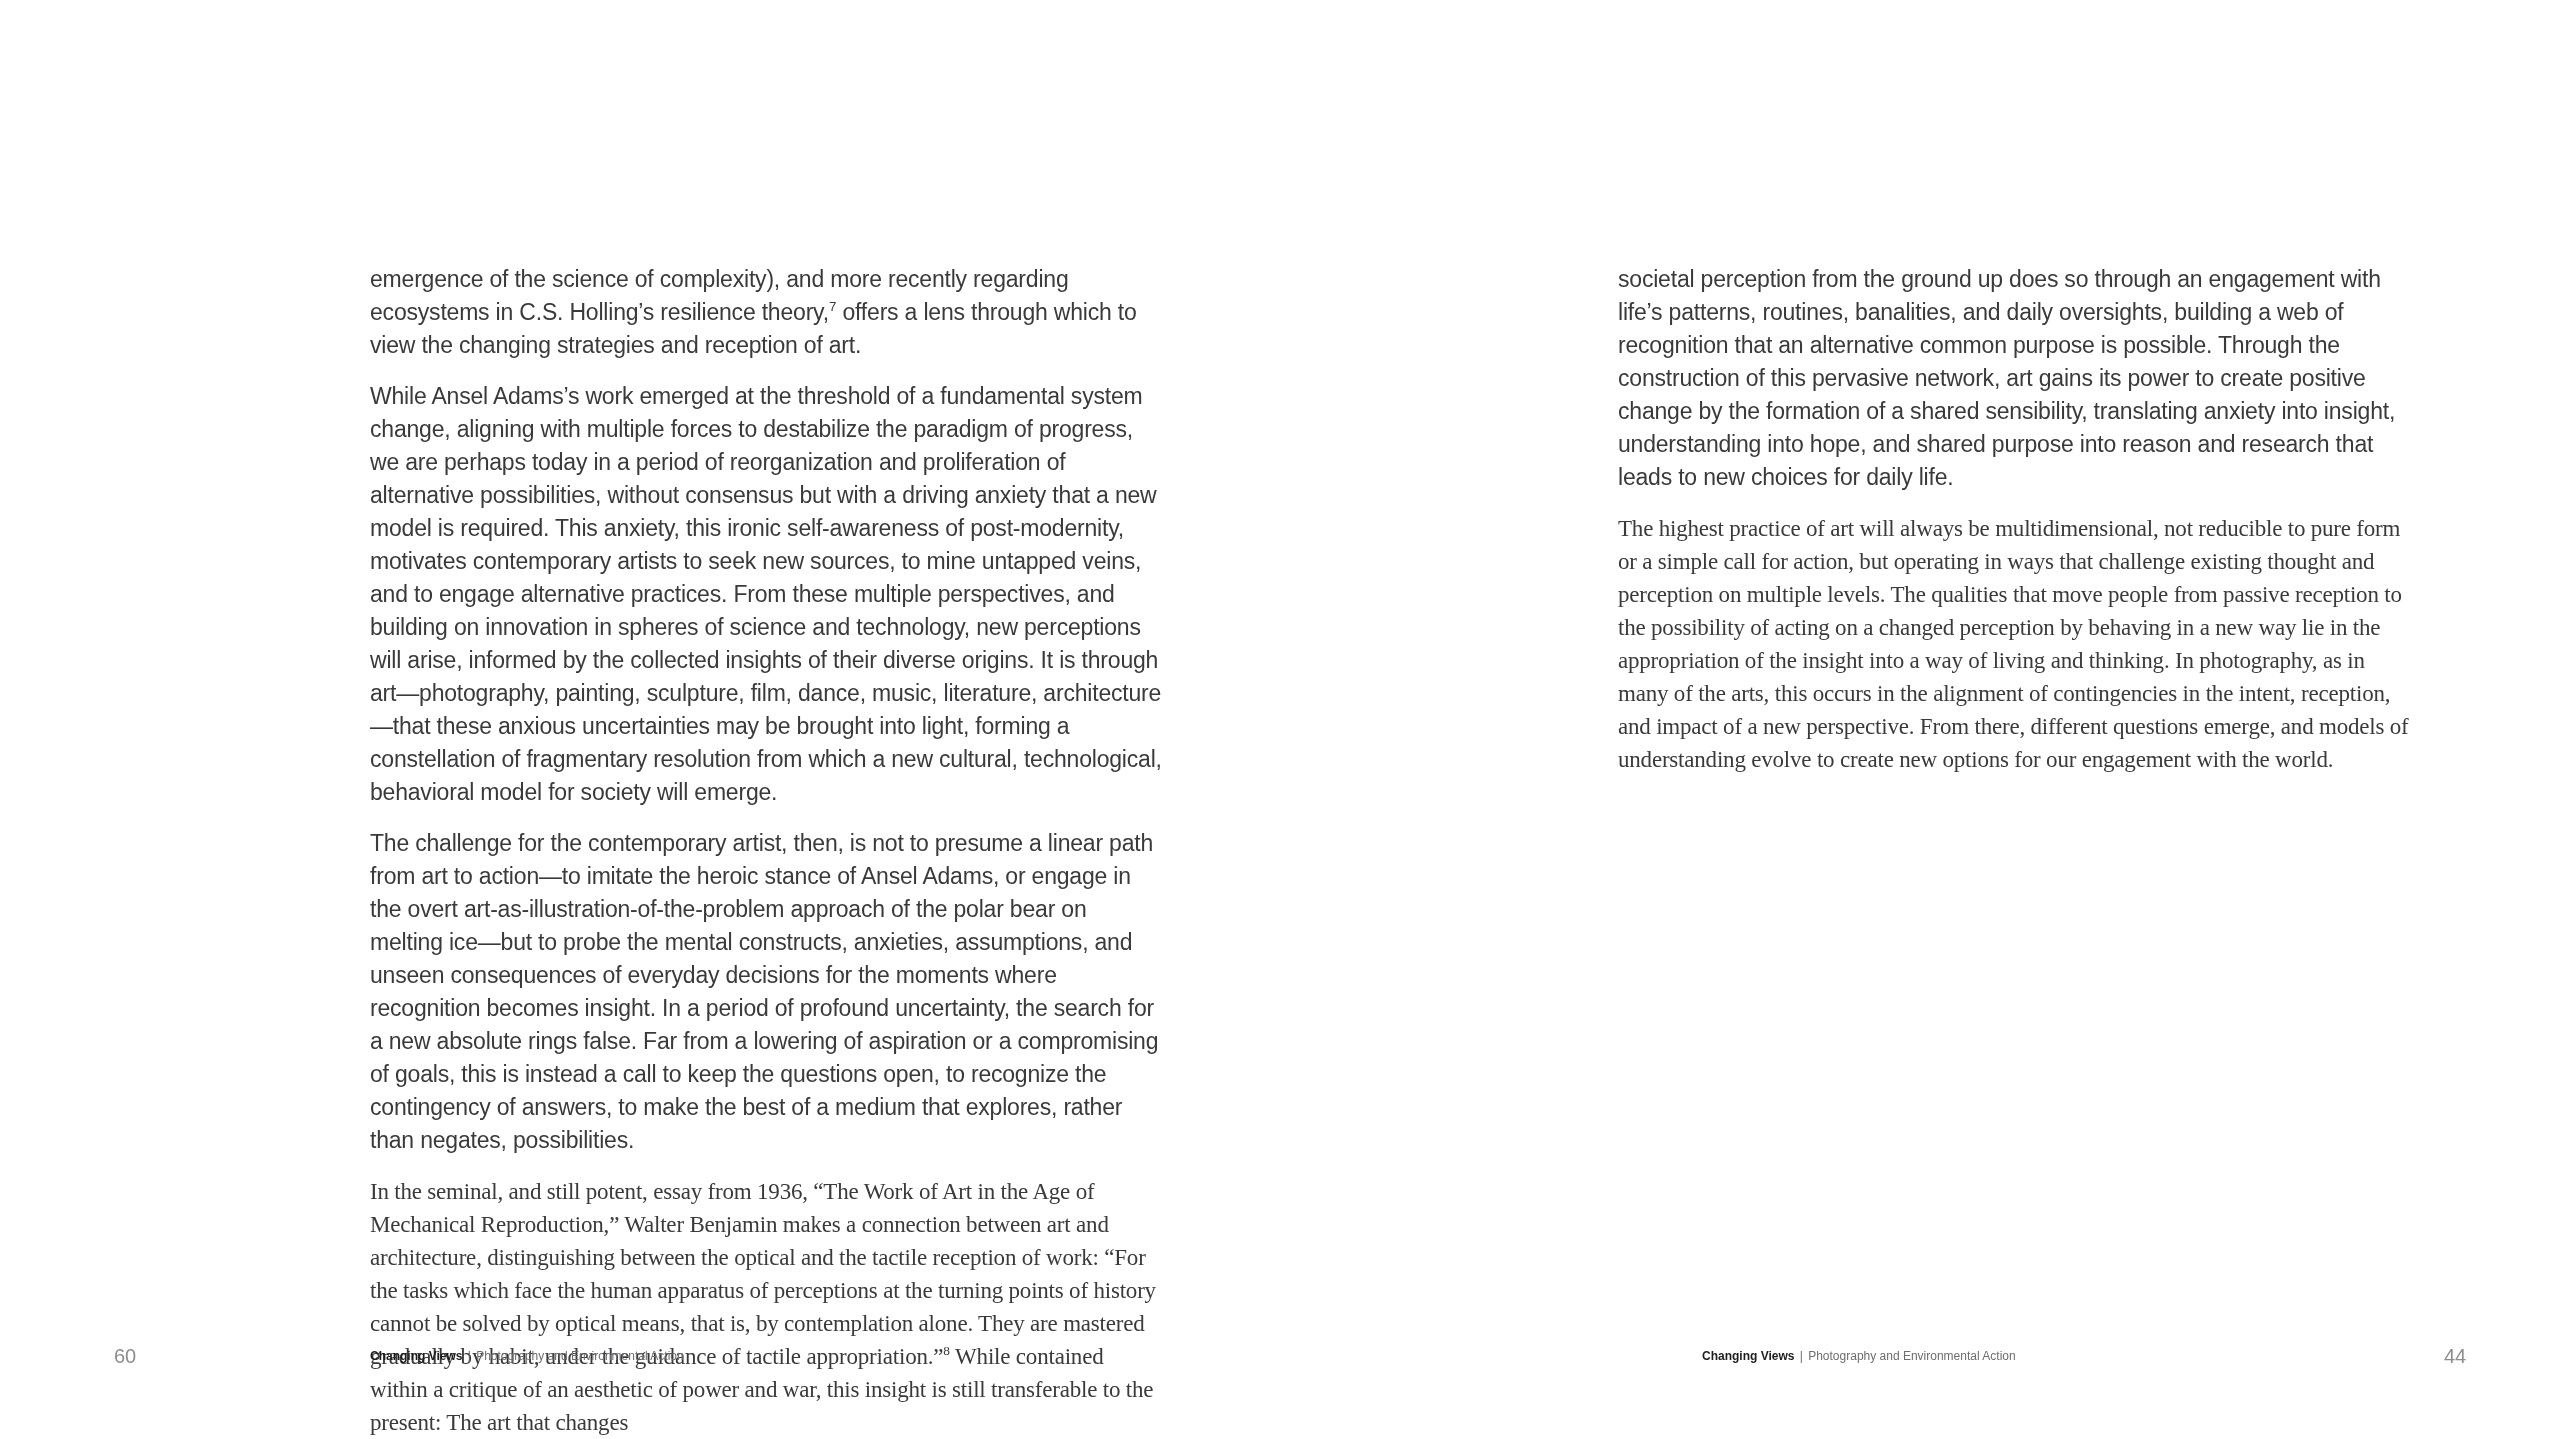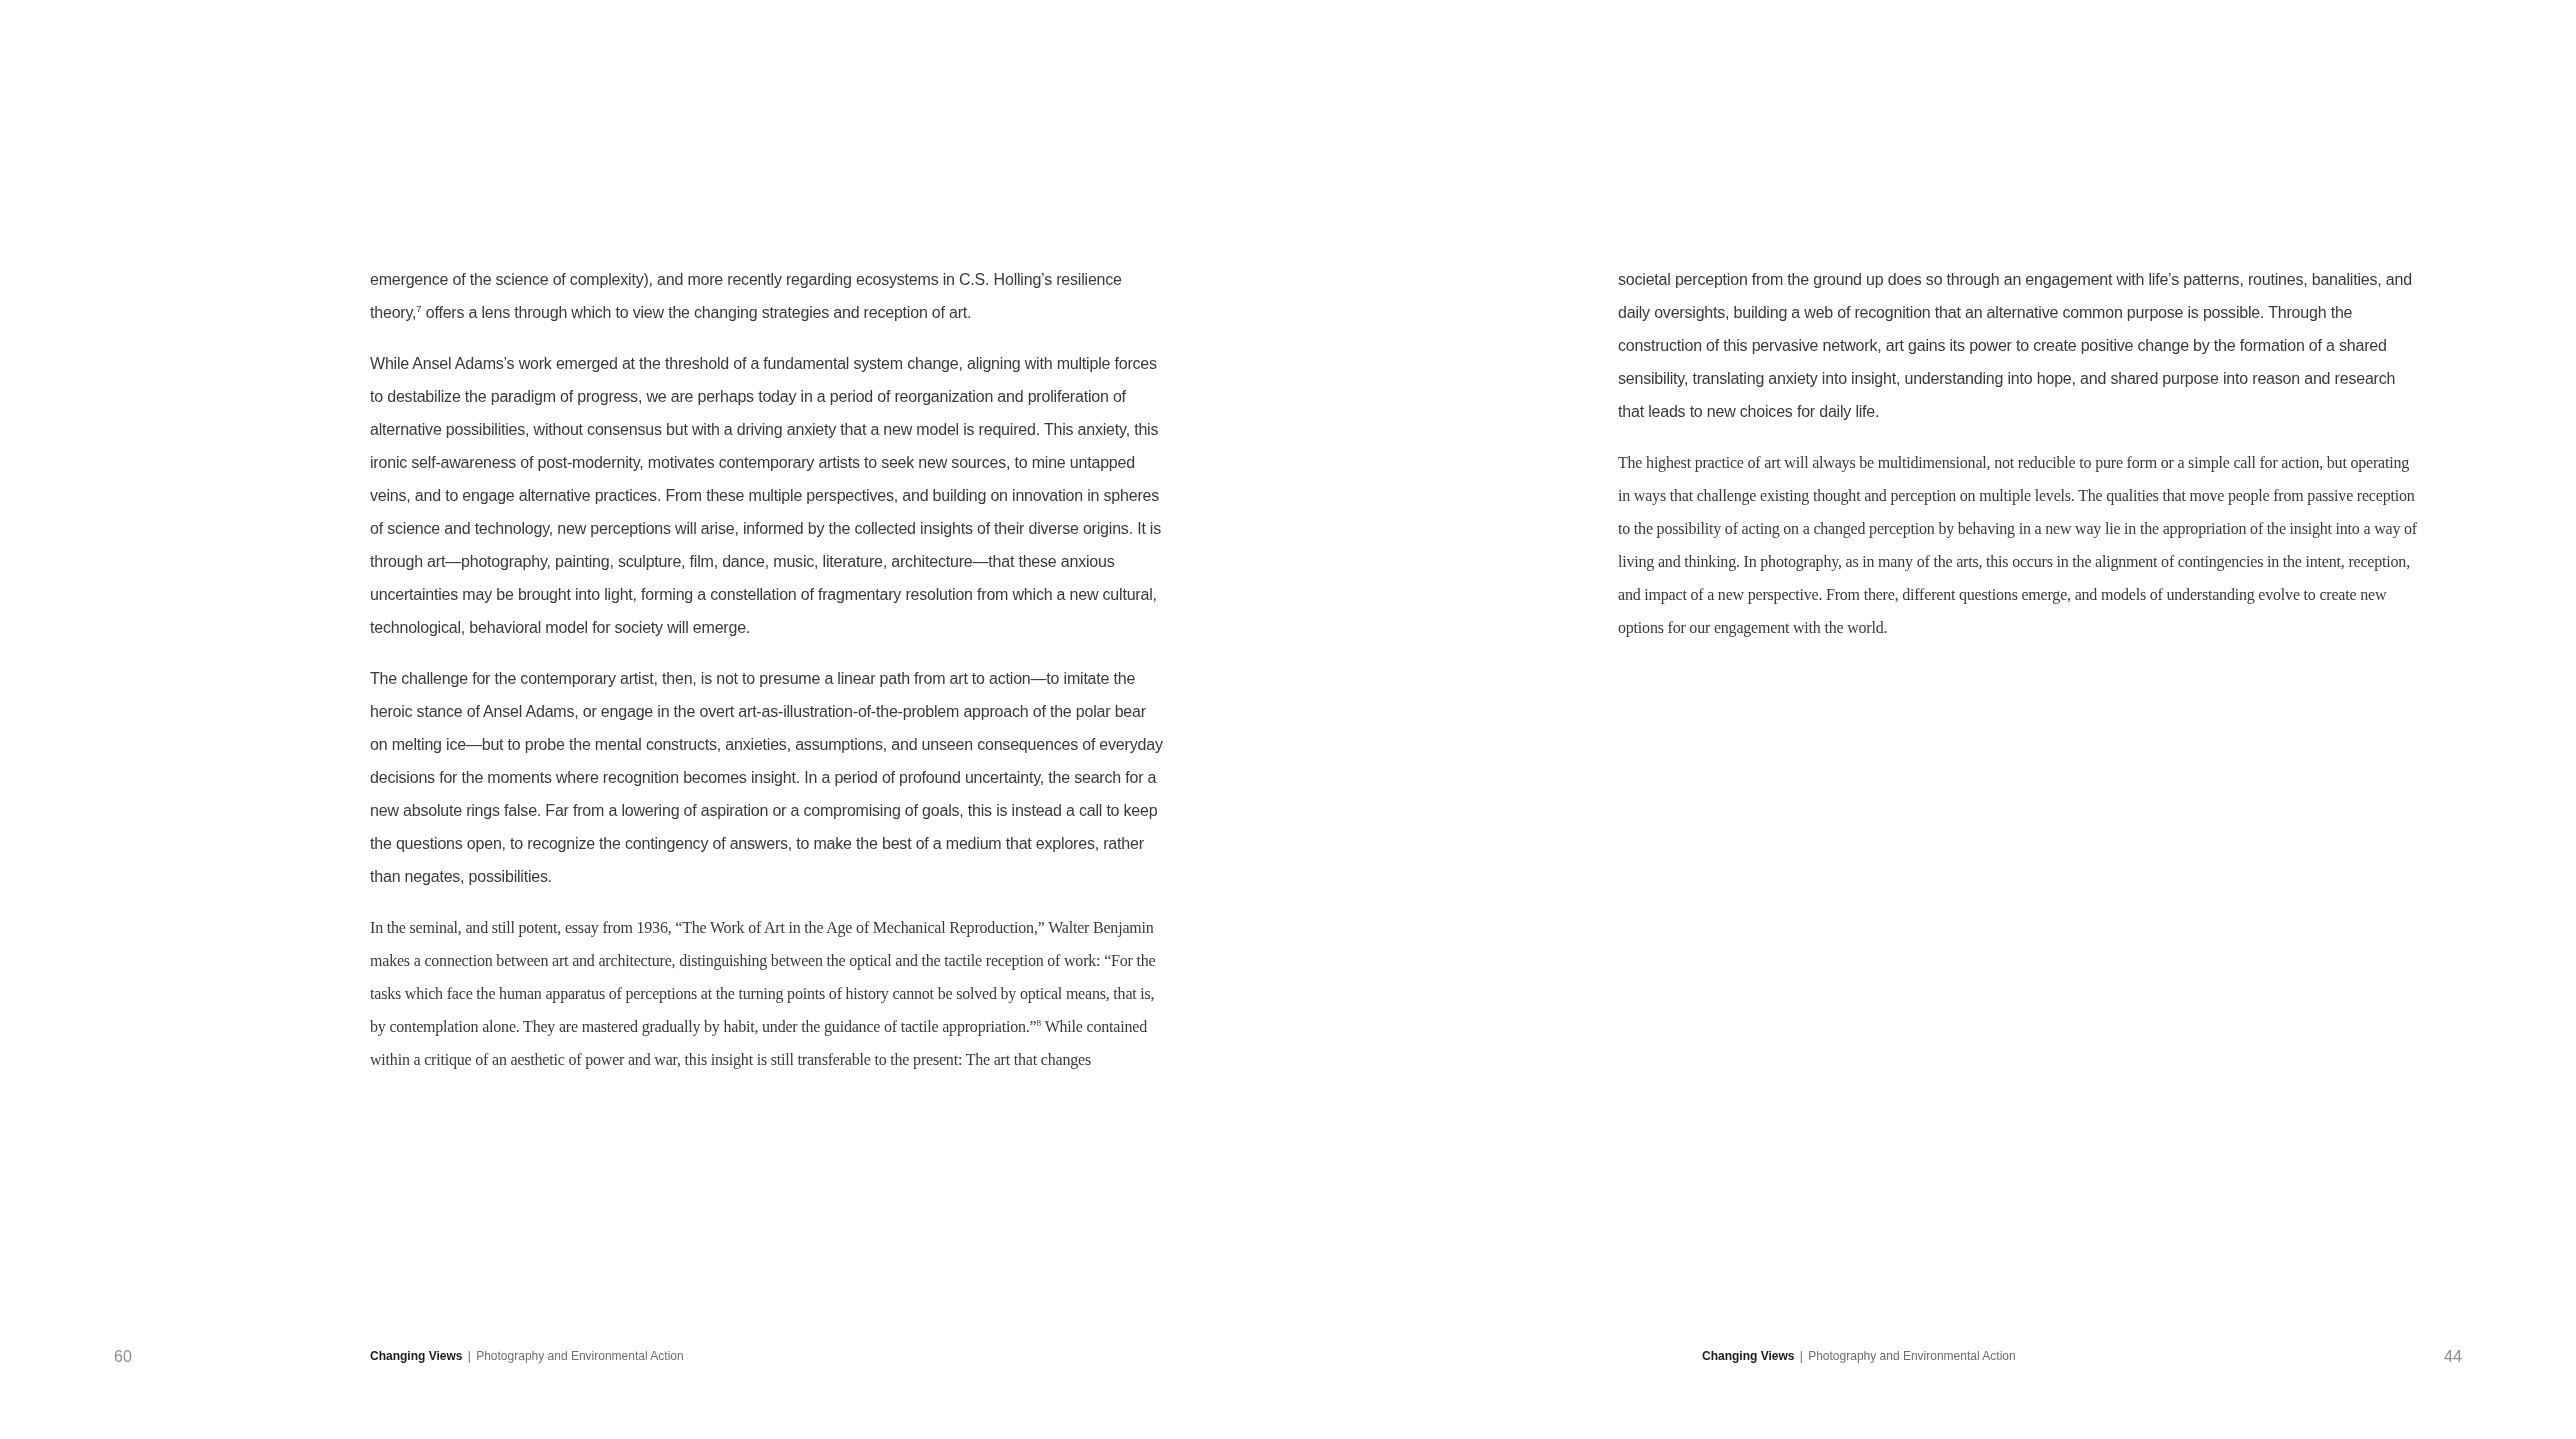--- a/index.html
+++ b/index.html
@@ -14,21 +14,21 @@
     font-family: "Liberation Sans", sans-serif;
     overflow: hidden;
   }
   .spread {
     position: absolute;
     inset: 0;
   }
   .body-text {
     position: absolute;
     top: 263px;
-    font-size: 16px;
+    font-size: 23px;
     line-height: 33px;
     letter-spacing: -0.2px;
     color: #3a3a3c;
     font-weight: 300;
     text-align: left;
   }
   .body-text p {
     margin: 0 0 18px 0;
   }
   .body-text p:last-child {
@@ -45,21 +45,21 @@
     left: 370px;
     width: 794px;
   }
   .right-body {
     left: 1618px;
     width: 799px;
   }
   .page-number {
     position: absolute;
     top: 1347px;
-    font-size: 16px;
+    font-size: 20px;
     line-height: 19.7px;
     color: #8b8d90;
   }
   .pn-left  { left: 114px; }
   .pn-right { left: 2444px; }
   .running-head {
     position: absolute;
     top: 1347px;
     font-size: 12px;
     line-height: 19.7px;

